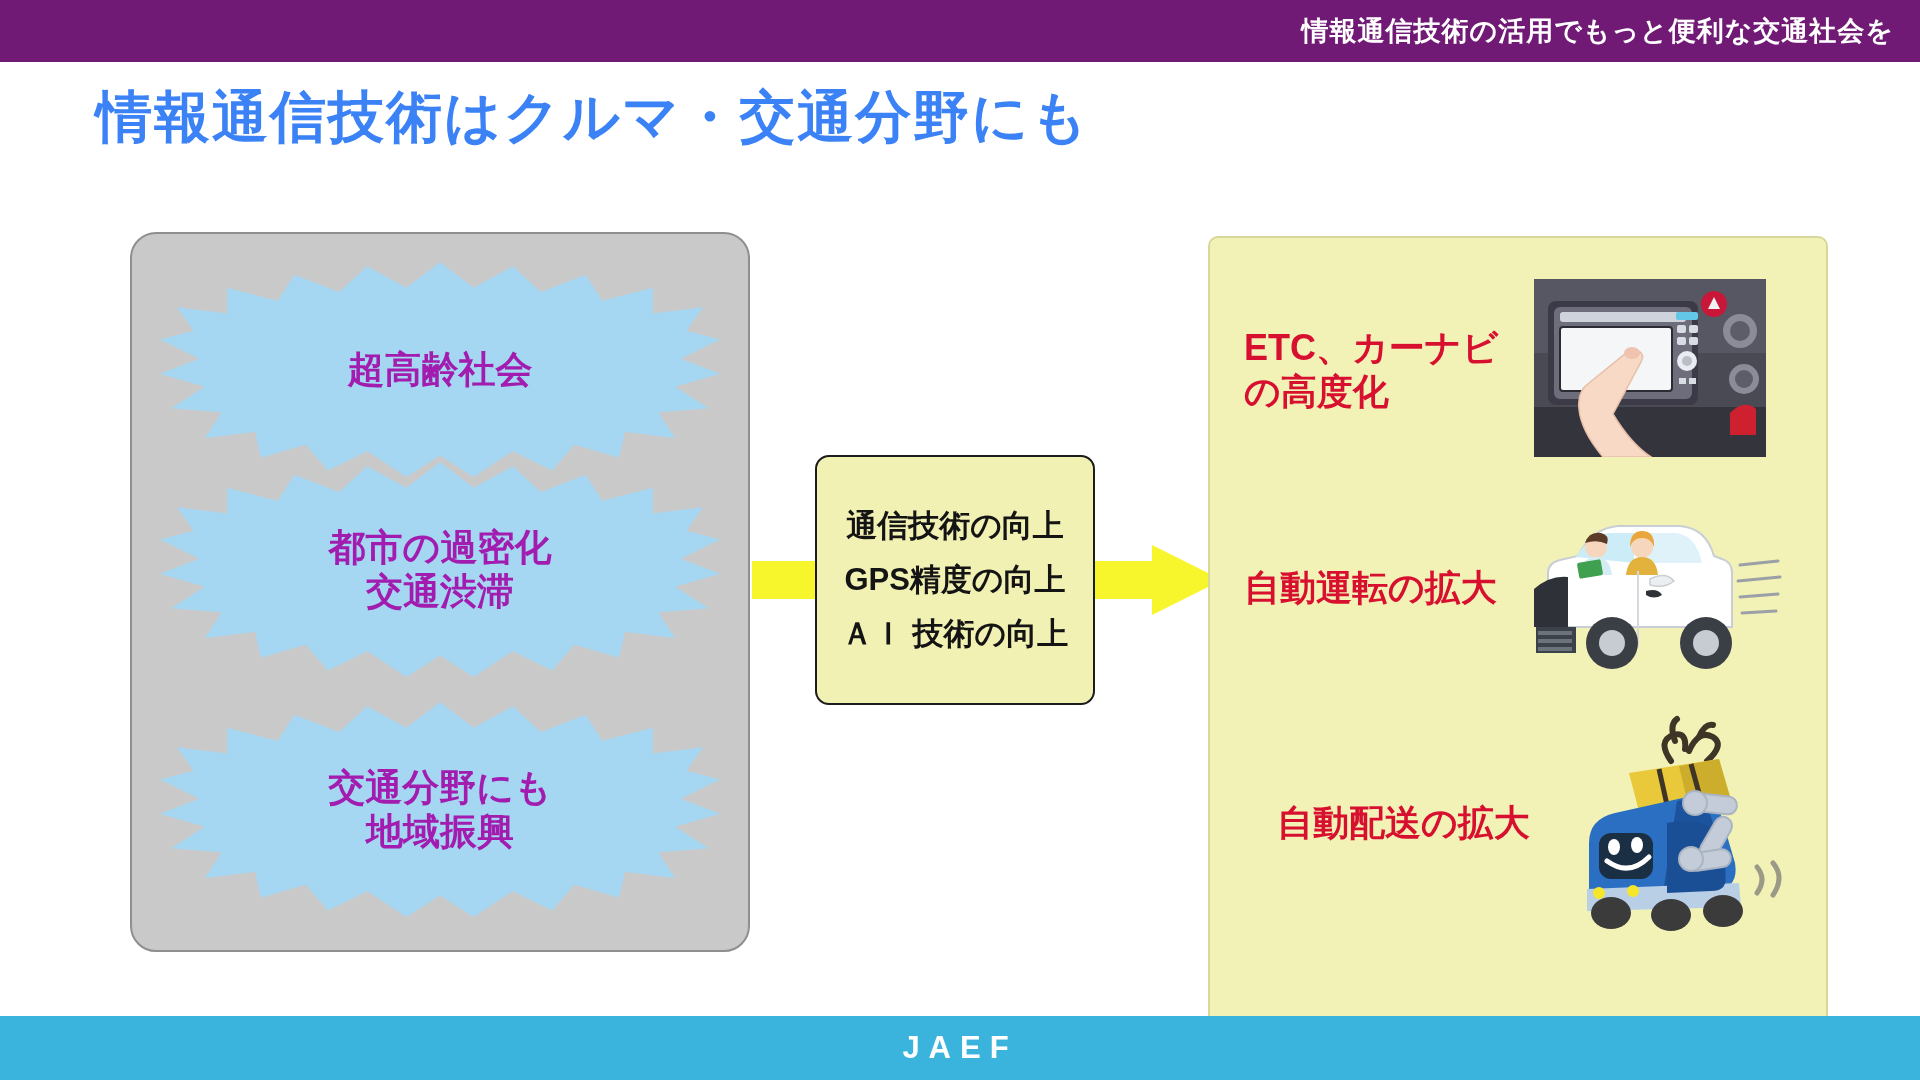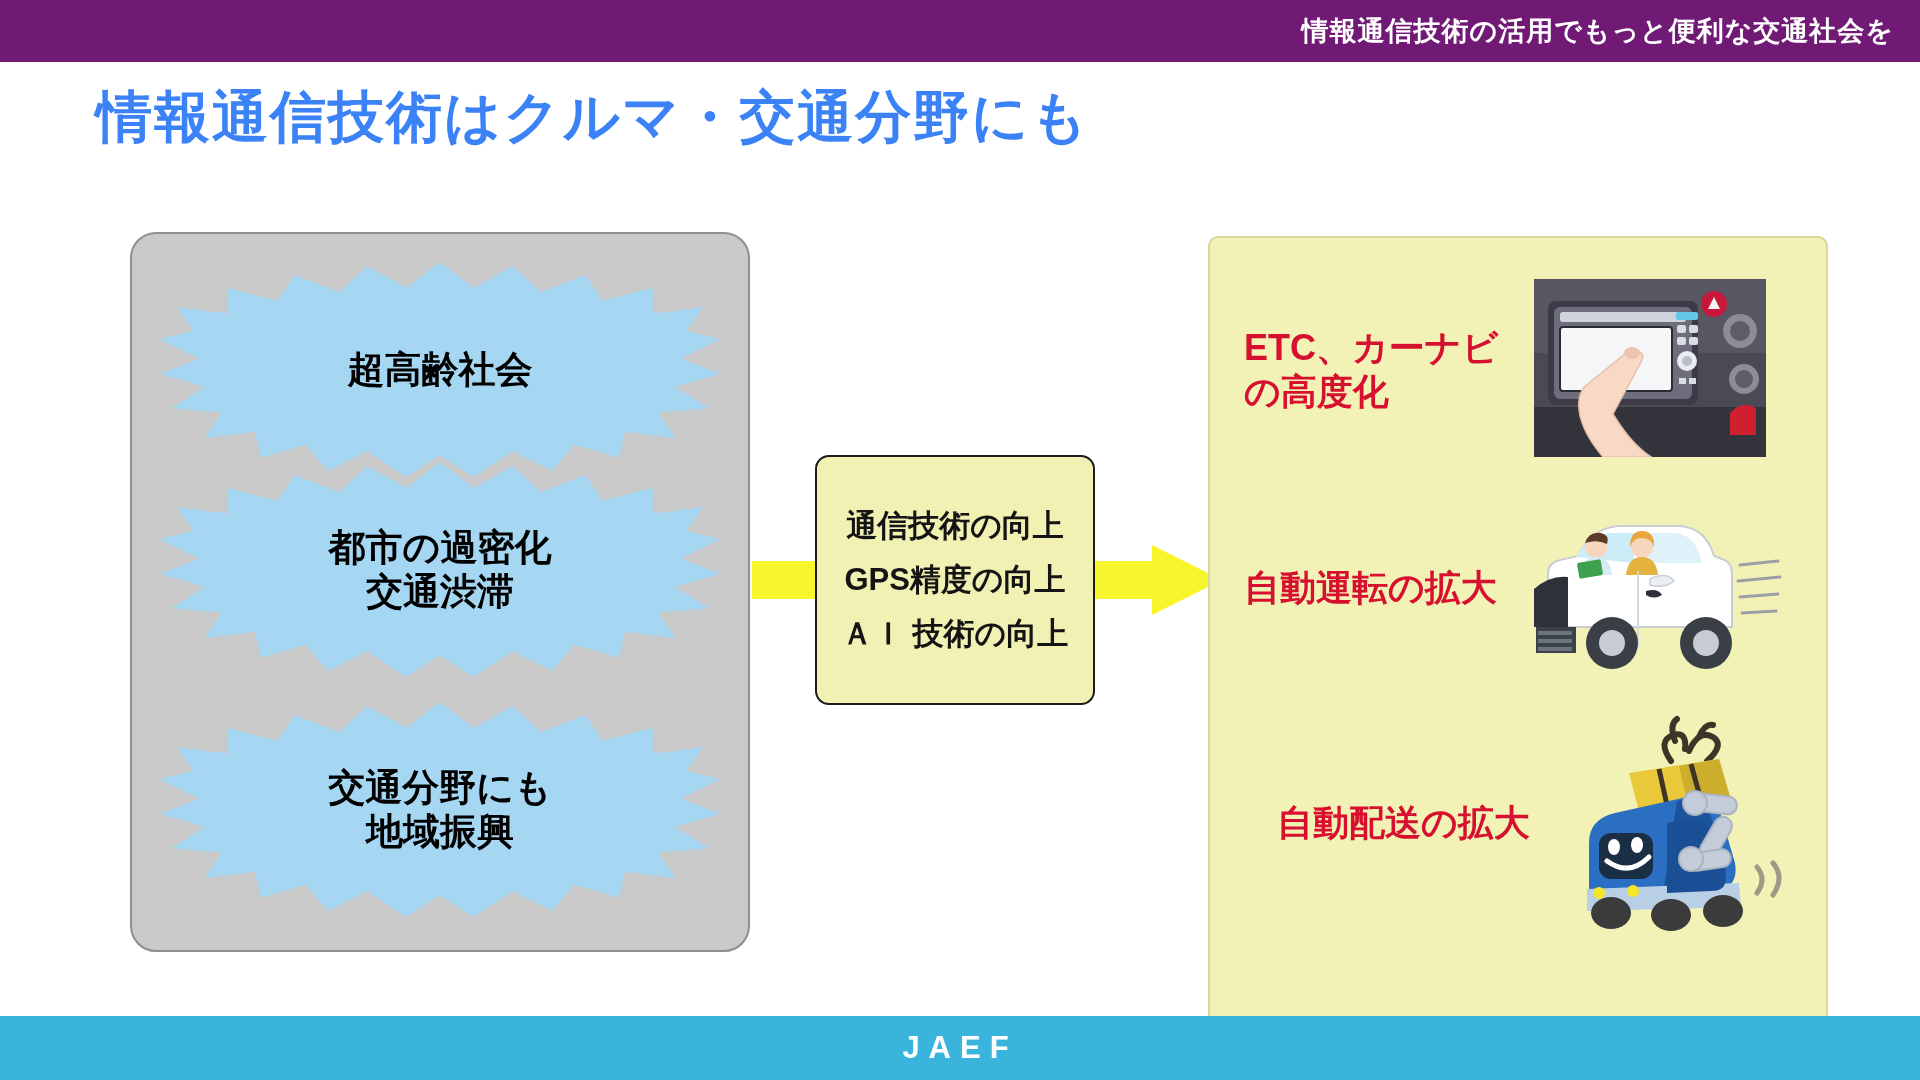--- a/index.html
+++ b/index.html
@@ -53,21 +53,21 @@
     clip-path:polygon(
       50% 0%, 56% 12%, 63% 2%, 68% 14%, 76% 6%, 79% 18%, 88% 12%, 88% 24%,
       97% 21%, 94% 32%, 100% 36%, 93% 45%, 100% 52%, 92% 58%, 98% 68%,
       89% 70%, 92% 82%, 83% 79%, 82% 91%, 74% 85%, 70% 97%, 63% 88%,
       56% 100%, 50% 90%, 44% 100%, 37% 88%, 30% 97%, 26% 85%, 18% 91%,
       17% 79%, 8% 82%, 11% 70%, 2% 68%, 8% 58%, 0% 52%, 7% 45%, 0% 36%,
       6% 32%, 3% 21%, 12% 24%, 12% 12%, 21% 18%, 24% 6%, 32% 14%, 37% 2%, 44% 12%);
   }
   .burst .label{
     position:relative;z-index:2;text-align:center;
-    font-size:37px;font-weight:700;color:#000000;line-height:1.18;
+    font-size:37px;font-weight:700;color:#a21caf;line-height:1.18;
     white-space:pre-line;
   }
   #burst-0{top:28px;}
   #burst-1{top:228px;}
   #burst-2{top:468px;}
 
   
   .arrow-wrap{
     position:absolute;left:752px;top:545px;width:470px;height:70px;
   }

